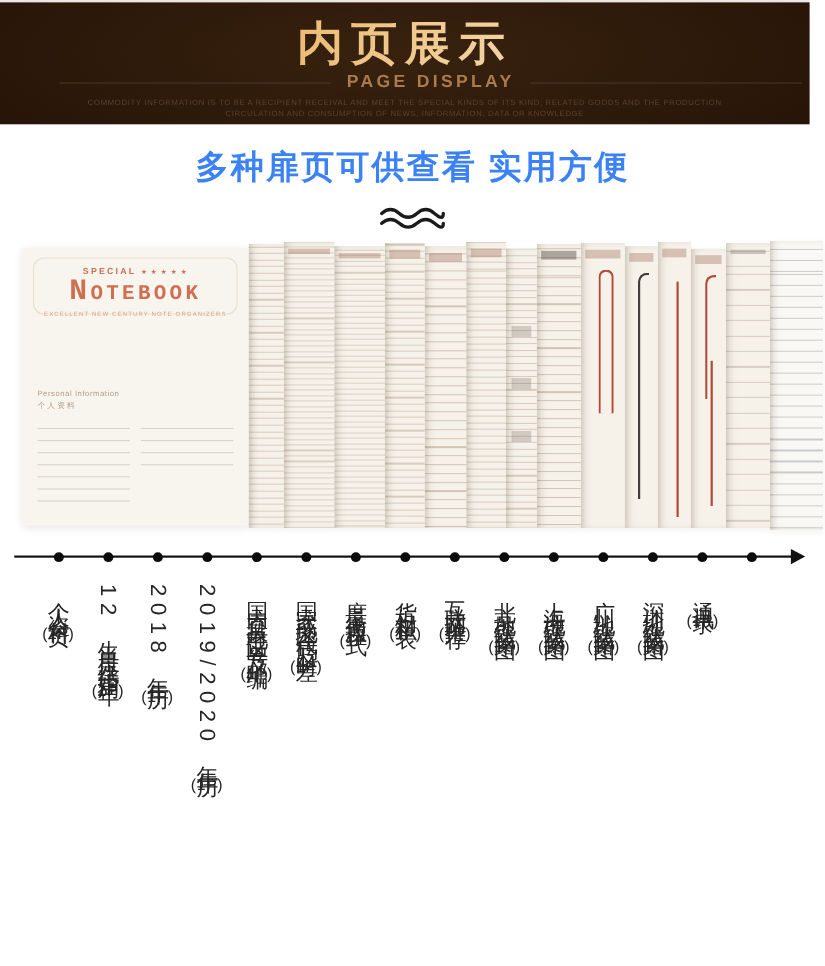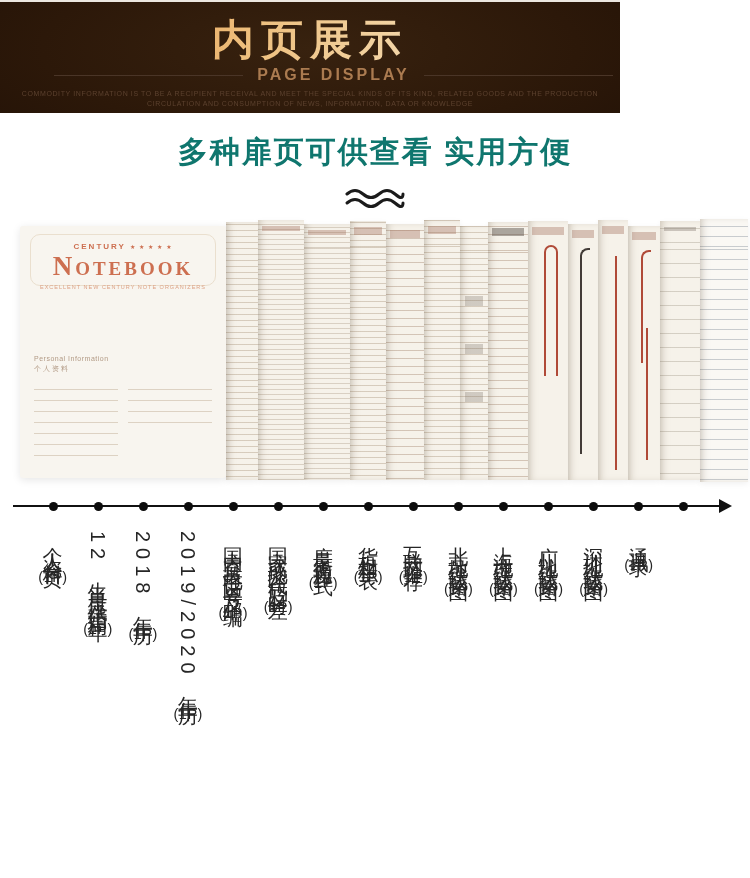--- a/index.html
+++ b/index.html
@@ -2,21 +2,21 @@
 <html><head>
 <meta charset="utf-8">
 <style>
   * { box-sizing: border-box; margin: 0; padding: 0; }
   html,body { width: 750px; height: 878px; background: #ffffff; overflow: hidden; }
   body { font-family: "Liberation Sans", "DejaVu Sans", sans-serif; }
   .page { position: relative; width: 750px; height: 878px; background: #fff; }
 
   
   .banner {
-    position: relative; width: 620px; height: 113px;
+    position: relative; width: 736px; height: 113px;
     background: radial-gradient(ellipse 90% 160% at 50% 42%, #38220f 0%, #2c1809 48%, #1d0e05 100%);
     border-top: 2px solid #ece7e0;
     overflow: hidden;
   }
   .banner-title {
     margin-top: 10px; text-align: center;
     font-size: 42px; font-weight: bold; letter-spacing: 7px;
     font-family: "Liberation Serif", "DejaVu Serif", serif;
     background: linear-gradient(100deg, #dd7f2b 2%, #eebf7d 40%, #f9efd8 95%);
     -webkit-background-clip: text; background-clip: text;
@@ -33,21 +33,21 @@
   }
   .banner-tagline {
     margin-top: 5px; text-align: center; font-size: 7px; line-height: 10px;
     color: #5e4330; letter-spacing: 0.6px; opacity: 0.95;
   }
 
   
   .intro { text-align: center; }
   .intro-heading {
     margin-top: 19px; font-size: 30px; font-weight: bold;
-    color: #0f766e; letter-spacing: 2px;
+    color: #3b82f6; letter-spacing: 2px;
   }
   .wave-icon { margin-top: 13px; height: 26px; }
   .intro-note {
     margin-top: 6px; font-size: 21px; color: #3a3a3a;
     line-height: 31px; letter-spacing: 2px;
   }
 
   
   .fan { position: relative; width: 750px; height: 270px; margin-top: 6px; background: #fff; }
   .pg {
@@ -61,21 +61,21 @@
   }
   .cover-frame {
     position: absolute; left: 10px; right: 10px; top: 8px; height: 52px;
     border: 1px solid #eadfce; border-radius: 10px;
   }
   .brand { position: absolute; left: 0; right: 0; top: 16px; text-align: center; color: #cd6f50; }
   .brand-top { font-size: 8px; letter-spacing: 2px; font-weight: bold; }
   .brand-top .stars { font-size: 6px; letter-spacing: 1px; }
   .brand-main {
     font-size: 19px; font-weight: bold; letter-spacing: 3px; margin-top: 0px;
-    font-family: Liberation Serif, serif;
+    font-family: Liberation Mono, monospace;
   }
   .brand-main .big-n { font-size: 27px; }
   .brand-tagline { font-size: 5.5px; color: #dda285; letter-spacing: 1px; margin-top: 2px; }
   .cover-form { position: absolute; left: 14px; bottom: 22px; width: 178px; }
   .form-h-en { font-size: 7px; color: #b29a85; letter-spacing: 0.5px; }
   .form-h-cn { font-size: 7px; color: #b29a85; margin-top: 2px; letter-spacing: 2px; }
   .form-cols { display: flex; gap: 10px; margin-top: 5px; }
   .form-col { flex: 1; }
   .fl { height: 11px; border-bottom: 1px solid #ddd2c3; }
 
@@ -203,21 +203,21 @@
     </div>
     <div class="pg pg-cal2018 tex-grid">
       <div class="hdr" style="height:5px;"></div>
     </div>
     <div class="pg pg-zodiac tex-rows"></div>
 
     <div class="pg pg-cover">
       <div class="cover-frame"></div>
       <div class="brand">
         <div class="brand-top">
-          <span>CENTURY</span>
+          <span>SPECIAL</span>
           <span class="stars">★ ★ ★ ★ ★</span>
         </div>
         <div class="brand-main">
           <span class="big-n">N</span><span>OTEBOOK</span>
         </div>
         <div class="brand-tagline">EXCELLENT NEW CENTURY NOTE ORGANIZERS</div>
       </div>
       <div class="cover-form">
         <div class="form-h-en">Personal Information</div>
         <div class="form-h-cn">个人资料</div>

